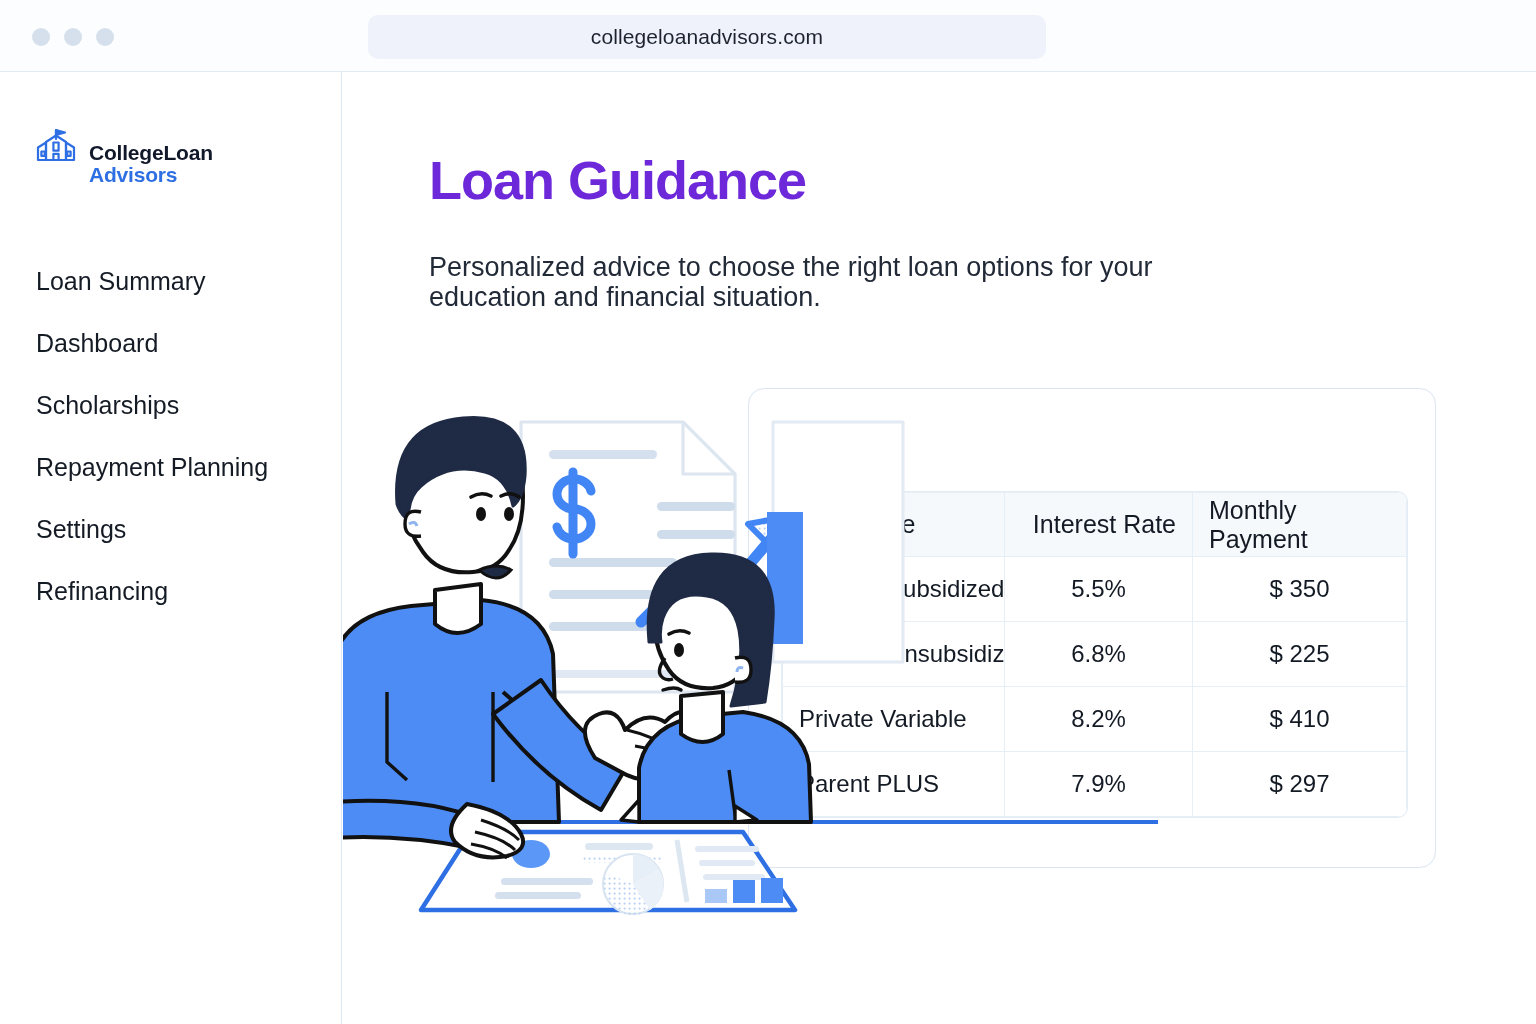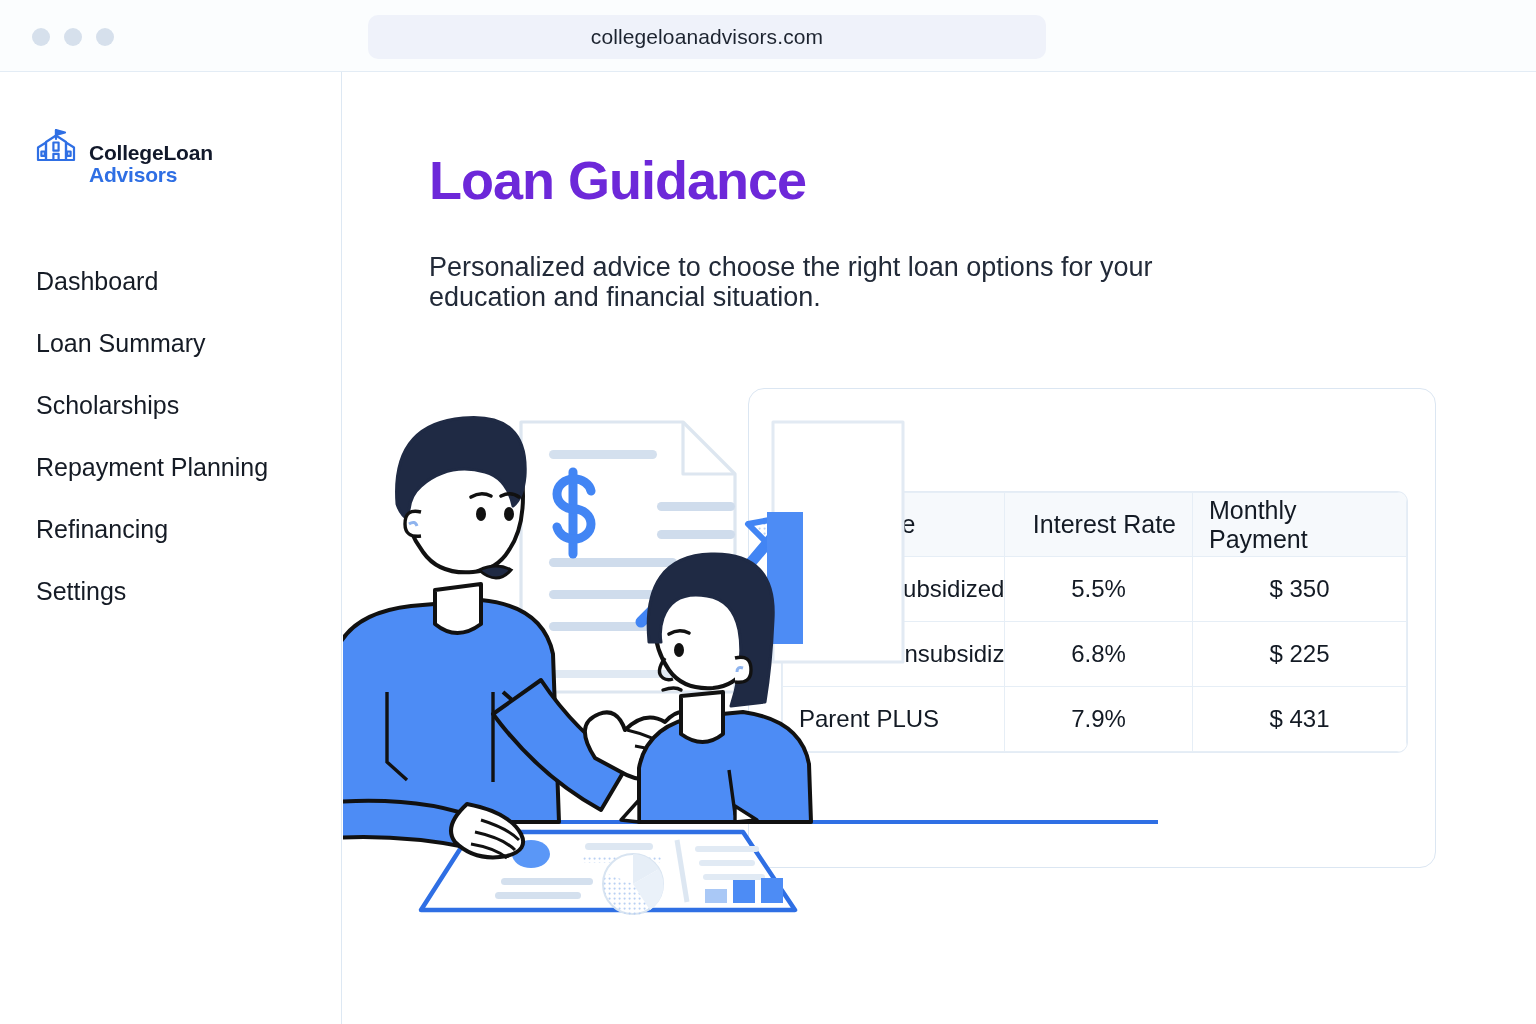--- a/index.html
+++ b/index.html
@@ -265,36 +265,36 @@
           </svg>
         </span>
         <span class="logo-text">
           <span class="logo-line1">CollegeLoan</span>
           <span class="logo-line2">Advisors</span>
         </span>
       </div>
 
       <nav class="nav">
         <div class="nav-item">
+          <span>Loan Summary</span>
+        </div>
+        <div class="nav-item">
           <span>Dashboard</span>
         </div>
         <div class="nav-item">
-          <span>Loan Summary</span>
-        </div>
-        <div class="nav-item">
           <span>Scholarships</span>
         </div>
         <div class="nav-item">
           <span>Repayment Planning</span>
         </div>
         <div class="nav-item">
+          <span>Settings</span>
+        </div>
+        <div class="nav-item">
           <span>Refinancing</span>
-        </div>
-        <div class="nav-item">
-          <span>Settings</span>
         </div>
       </nav>
     </aside>
 
     <main class="main">
       <h1 class="page-title">Loan Guidance</h1>
       <p class="page-subtitle">Personalized advice to choose the right loan options for your education and financial situation.</p>
 
       <div class="info-card"></div>
 
@@ -311,23 +311,28 @@
             <td class="cell-type">Federal Subsidized</td>
             <td class="cell-rate">5.5%</td>
             <td class="cell-pay">$ 350</td>
           </tr>
           <tr>
             <td class="cell-type">Federal Unsubsidiz</td>
             <td class="cell-rate">6.8%</td>
             <td class="cell-pay">$ 225</td>
           </tr>
           <tr>
+            <td class="cell-type">Private Variable</td>
+            <td class="cell-rate">8.2%</td>
+            <td class="cell-pay">$ 410</td>
+          </tr>
+          <tr>
             <td class="cell-type">Parent PLUS</td>
             <td class="cell-rate">7.9%</td>
-            <td class="cell-pay">$ 431</td>
+            <td class="cell-pay">$ 297</td>
           </tr>
         </tbody>
       </table>
 
       <div class="illustration">
         <svg viewBox="0 0 820 560" width="820" height="560" xmlns="http://www.w3.org/2000/svg">
           <defs>
             <pattern id="dots" width="5" height="5" patternUnits="userSpaceOnUse">
               <circle cx="1.6" cy="1.6" r="1.1" fill="#b9d0f3"></circle>
             </pattern>

